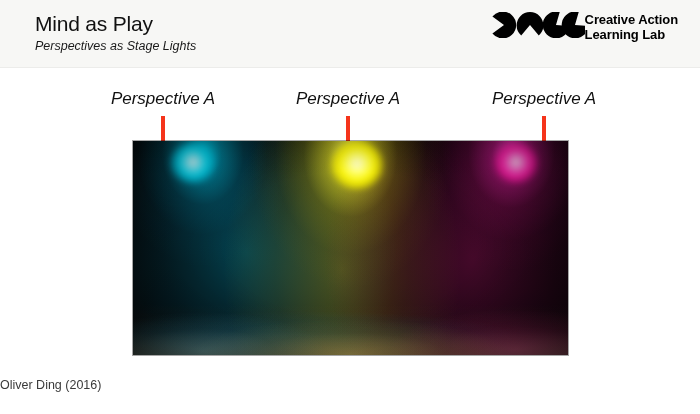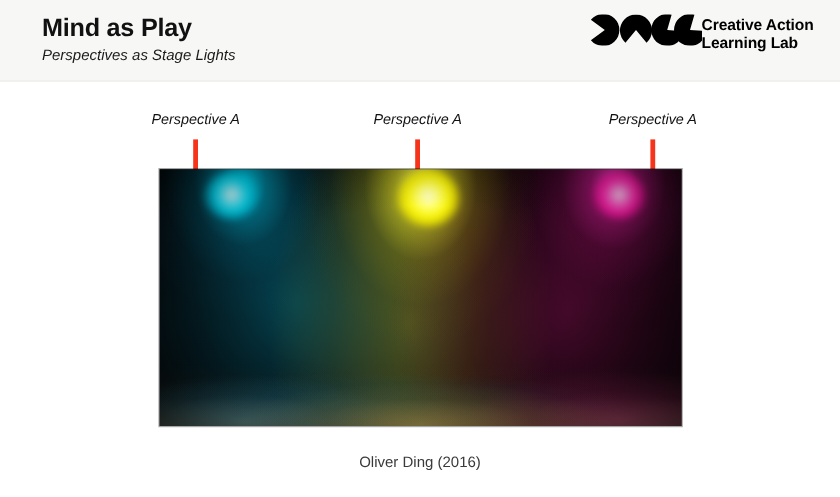--- a/index.html
+++ b/index.html
@@ -25,21 +25,21 @@
     border-bottom: 1px solid #ececea;
     box-sizing: border-box;
   }
   .header-title-block {
     position: absolute;
     left: 35px;
     top: 11px;
   }
   .page-title {
     font-size: 21px;
-    font-weight: bold;
+    font-weight: normal;
     color: #111111;
     letter-spacing: -0.2px;
     line-height: 25px;
     margin: 0;
   }
   .page-subtitle {
     font-size: 12.5px;
     font-style: italic;
     color: #1a1a1a;
     line-height: 17px;
@@ -68,21 +68,21 @@
 
   
   .annotation {
     position: absolute;
     top: 92px;
     transform: translateX(-50%);
     text-align: center;
     width: 160px;
   }
   .annotation-label {
-    font-size: 12px;
+    font-size: 17px;
     font-style: italic;
     color: #111111;
     white-space: nowrap;
     line-height: 14px;
   }
   .arrow {
     position: absolute;
     top: 24px;
     left: 50%;
     transform: translateX(-50%);
@@ -225,21 +225,20 @@
   .top-dark {
     background: linear-gradient(to bottom, rgba(0,0,0,0.55) 0%, rgba(0,0,0,0.0) 18%);
   }
 
   
   .caption {
     position: absolute;
     left: 0;
     top: 378px;
     width: 700px;
-    text-align: center;
     font-size: 12.5px;
     color: #3a3a3a;
   }
 </style>
 </head>
 <body>
 
 <div class="header">
 
   <div class="header-title-block">

